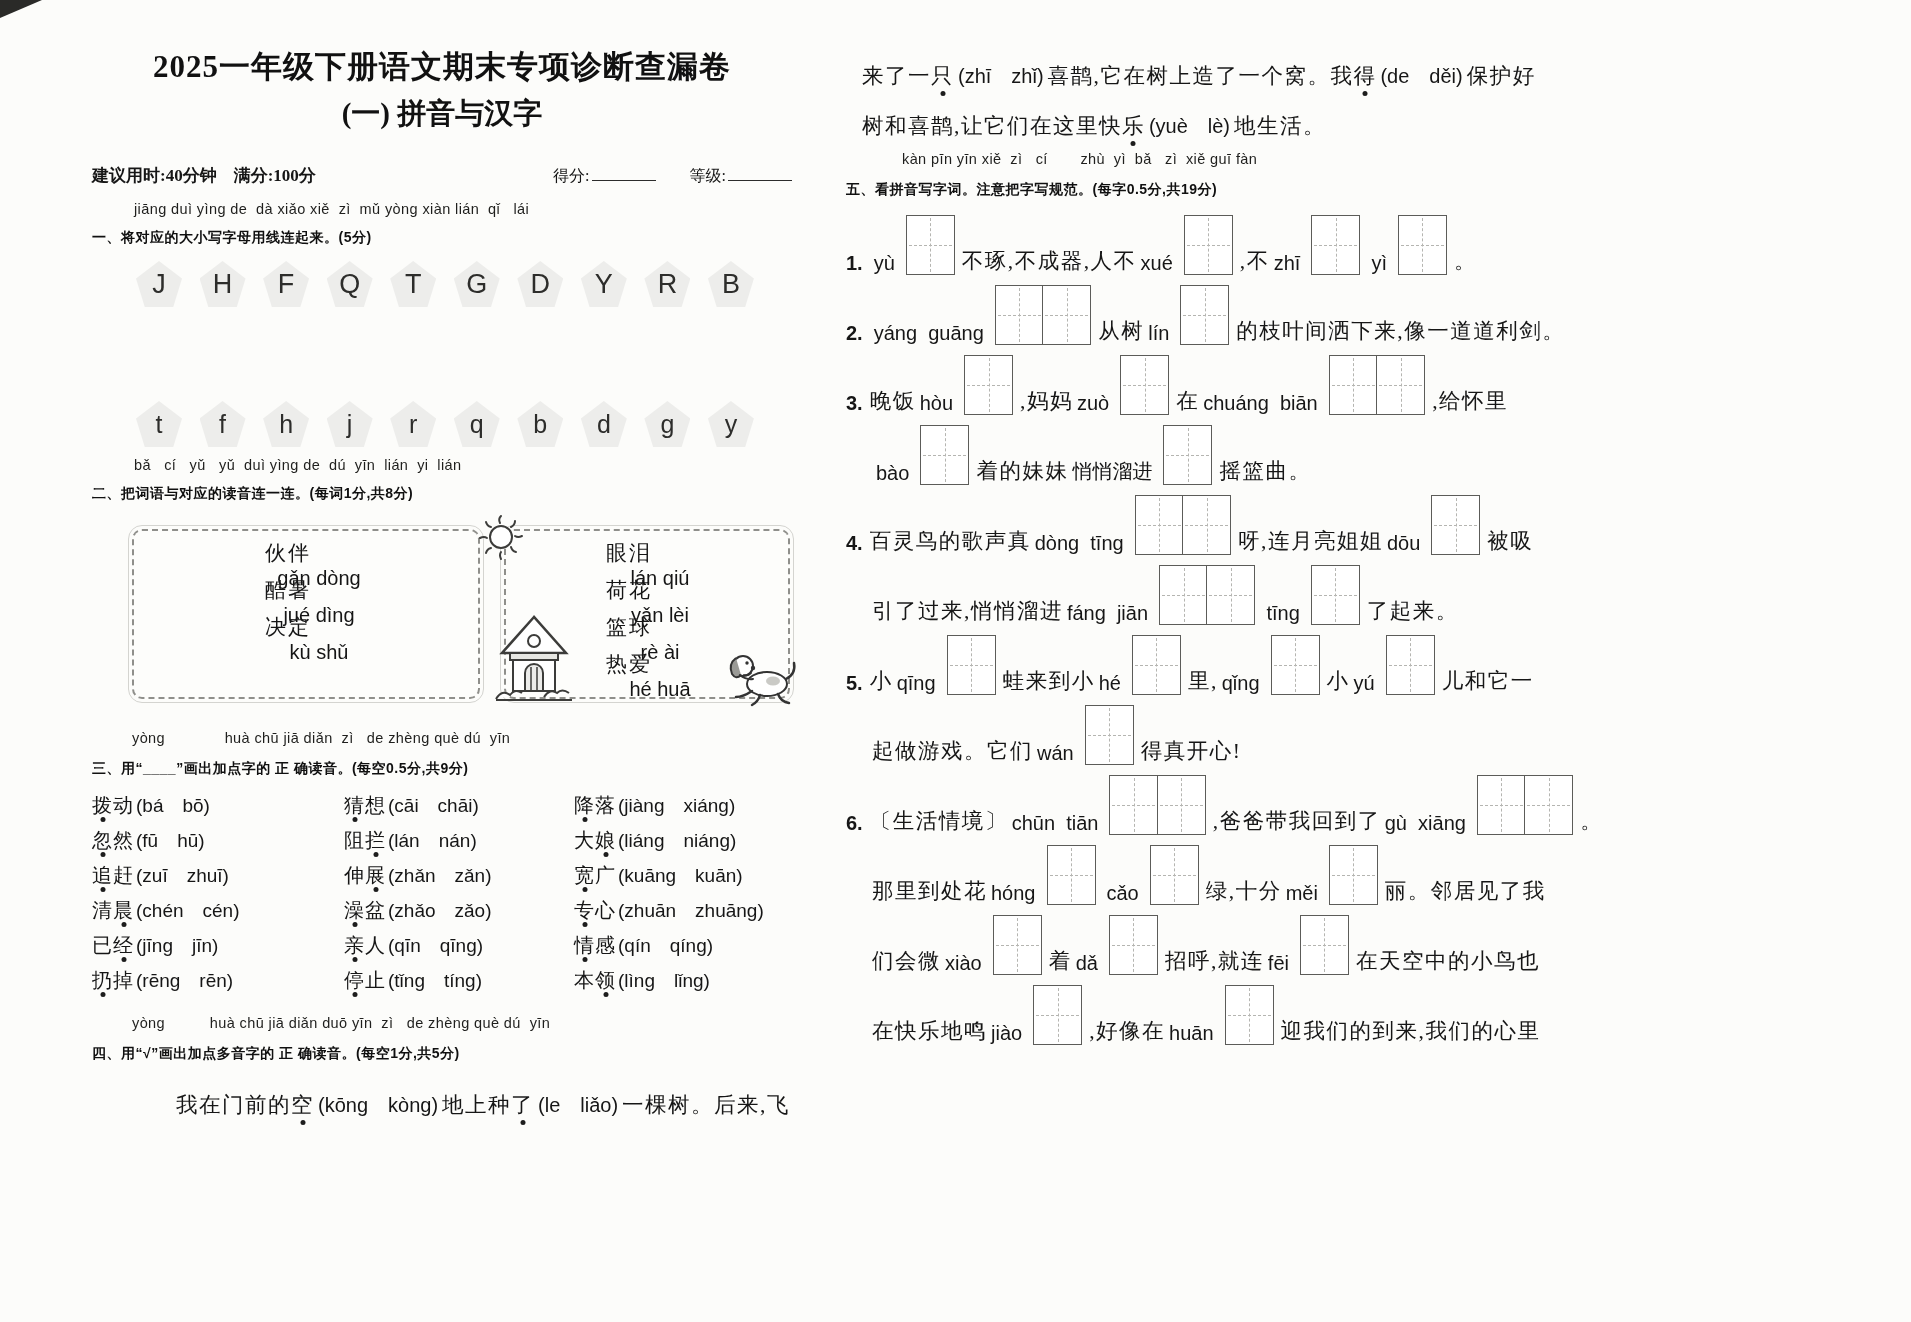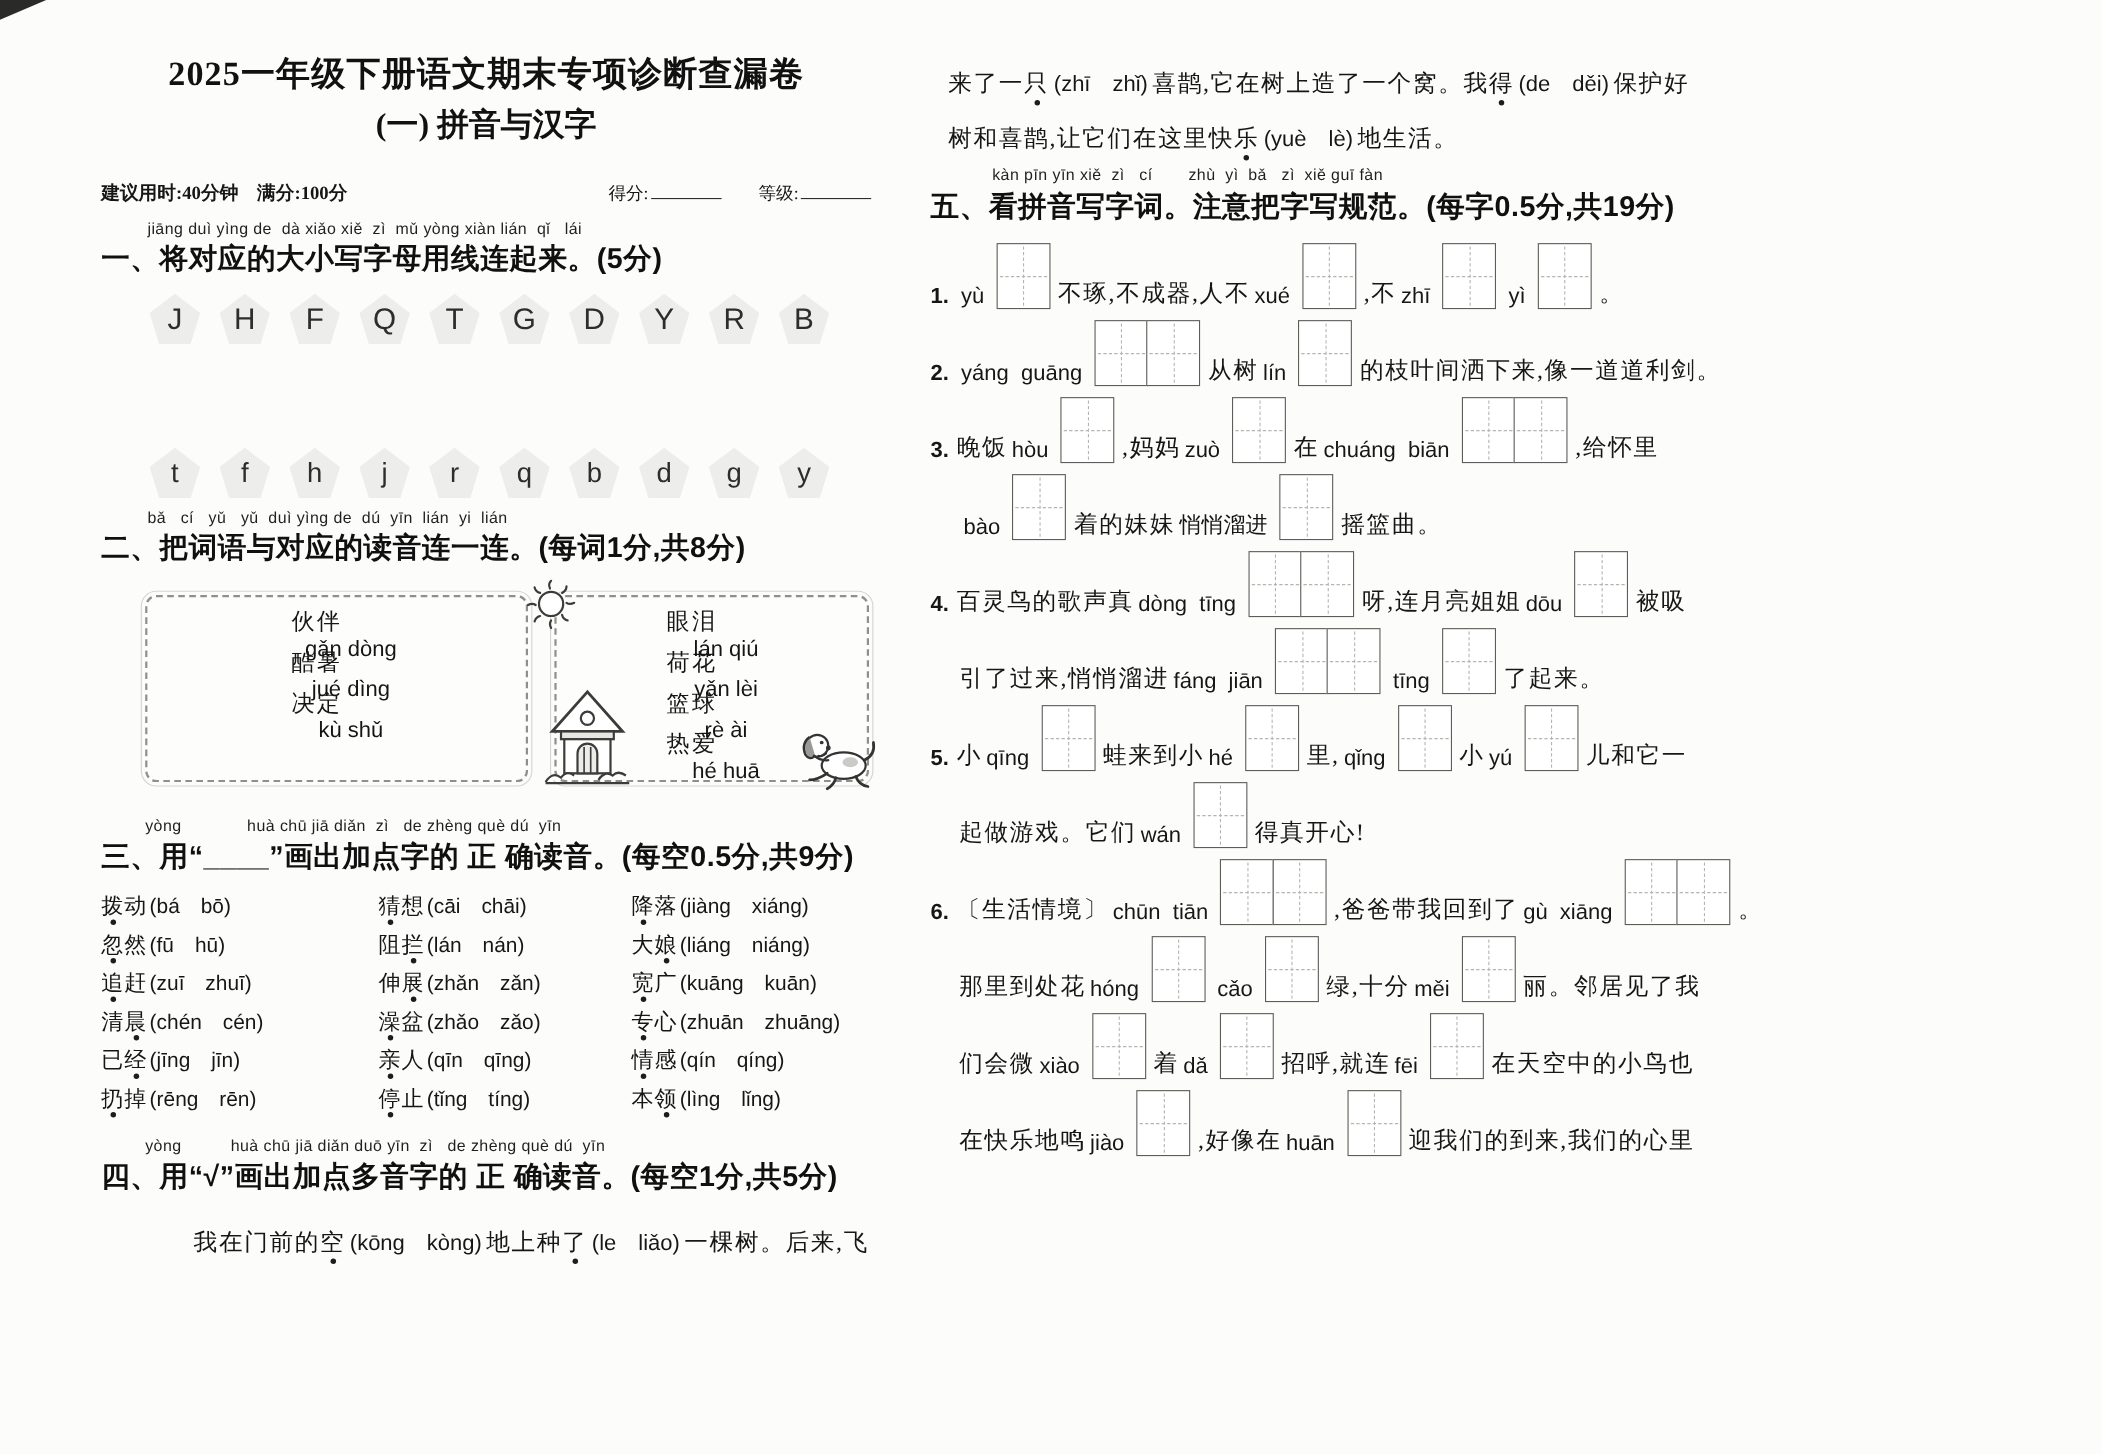--- a/index.html
+++ b/index.html
@@ -23,21 +23,21 @@
     font-weight:bold; font-size:31px; letter-spacing:1px; color:#111; }
   .subtitle { margin-top:6px; text-align:center; font-family:"Liberation Serif","DejaVu Serif",serif;
     font-weight:bold; font-size:29px; color:#111; }
   .meta-row { display:flex; justify-content:space-between; align-items:flex-end; margin-top:30px;
     font-family:"Liberation Serif","DejaVu Serif",serif; font-weight:bold; font-size:17px; }
   .meta-right { display:flex; gap:34px; font-weight:normal; font-size:16px; }
   .blank { display:inline-block; width:64px; height:15px; border-bottom:1.8px solid #2c2c2c; margin-left:2px; }
 
   
   .pyline { font-size:14.5px; color:#1f1f1d; letter-spacing:.4px; white-space:pre; }
-  .heading { font-size:26px; font-weight:bold; color:#101010; margin-top:1px; letter-spacing:.5px; }
+  .heading { font-size:14px; font-weight:bold; color:#101010; margin-top:12px; letter-spacing:.5px; }
 
   
   .letter-row { display:flex; justify-content:space-between; padding:0 38px 0 44px; }
   .row-upper { margin-top:14px; }
   .row-lower { margin-top:94px; }
   .letter { position:relative; width:46px; height:46px; display:flex; align-items:center; justify-content:center; }
   .letter::before { content:""; position:absolute; inset:0; background:#ededeb;
     clip-path:polygon(50% 0%,100% 38%,81% 100%,19% 100%,0% 38%); }
   .lglyph { position:relative; font-size:27px; color:#2d2d2b; }
   .lt-low .lglyph { font-size:25px; }

